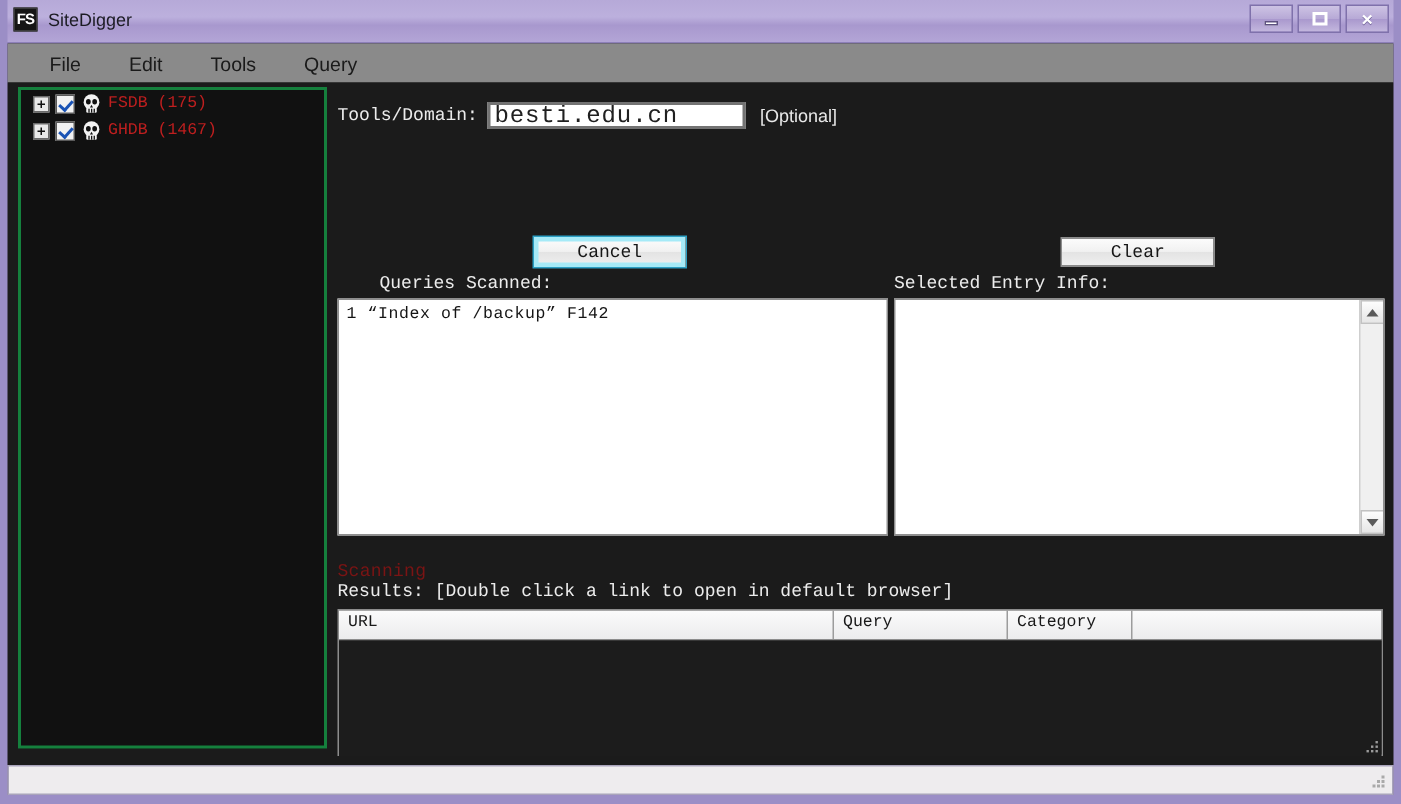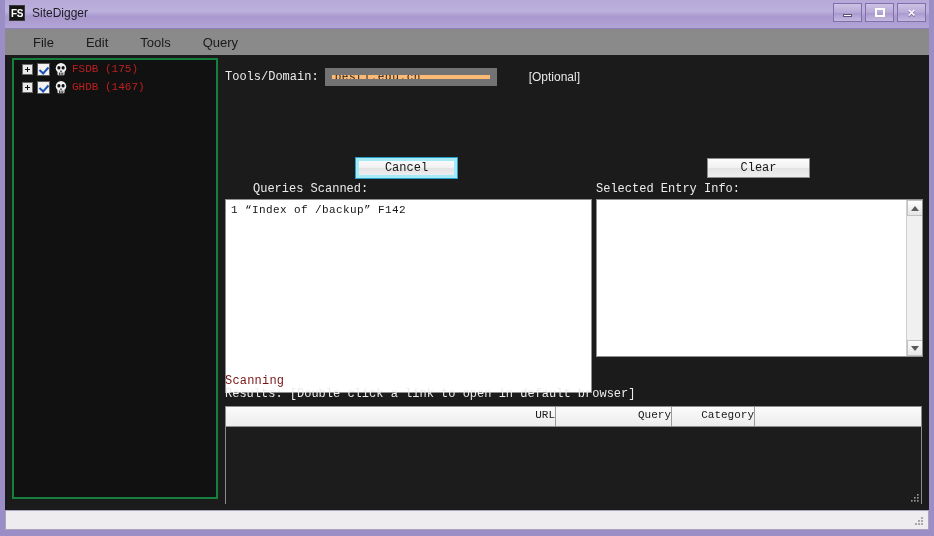--- a/index.html
+++ b/index.html
@@ -212,32 +212,32 @@
   .lbl {
     font-family: "Liberation Mono", monospace;
     font-size: 12px;
     color: #ececec;
     white-space: nowrap;
   }
   .site-input {
     width: 172px;
     height: 18px;
     margin-left: 6px;
-    background: #fdba74;
-    border: 7px solid #737373;
-    box-sizing: border-box;
-    font-family: "Liberation Mono", monospace;
-    font-size: 11px;
+    background: #ffffff;
+    border: 2px solid #737373;
+    box-sizing: border-box;
+    font-family: "Liberation Mono", monospace;
+    font-size: 16px;
     color: #202020;
     padding: 0 3px;
     letter-spacing: 0.6px;
     outline: none;
   }
   .optional {
-    margin-left: 32px;
+    margin-left: 10px;
     font-family: "Liberation Sans", sans-serif;
     font-size: 12px;
     color: #e8e8e8;
   }
 
   
   .btn {
     font-family: "Liberation Mono", monospace;
     font-size: 12px;
     color: #161616;
@@ -274,21 +274,21 @@
   }
   .ta {
     position: absolute;
     background: #ffffff;
     border: 1px solid #8f8f8f;
     box-sizing: border-box;
     overflow: hidden;
   }
   .ta-queries {
     left: 5px; top: 144px;
-    width: 367px; height: 194px;
+    width: 367px; height: 158px;
   }
   .ta-selected {
     left: 376px; top: 144px;
     width: 327px; height: 158px;
   }
   .ta-line {
     font-family: "Liberation Mono", monospace;
     font-size: 11px;
     color: #141414;
     padding: 4px 5px 0 5px;
@@ -340,21 +340,20 @@
     position: absolute;
     left: 5px; top: 332px;
   }
   .results-box {
     position: absolute;
     left: 5px; top: 351px;
     width: 697px; height: 98px;
     background: #1c1c1c;
     border: 1px solid #8d8d8d;
     box-sizing: border-box;
-    text-align: right;
   }
   .res-head {
     display: flex;
     height: 19px;
     background: linear-gradient(to bottom, #fbfbfb, #ececed);
     border-bottom: 1px solid #8d8d8d;
   }
   .res-th {
     font-family: "Liberation Mono", monospace;
     font-size: 11px;

